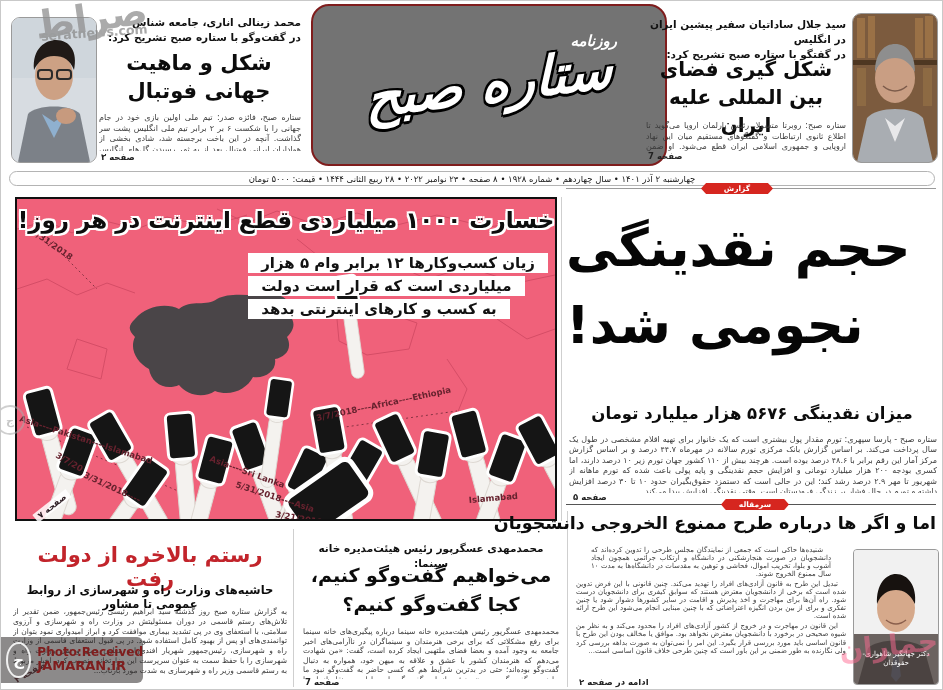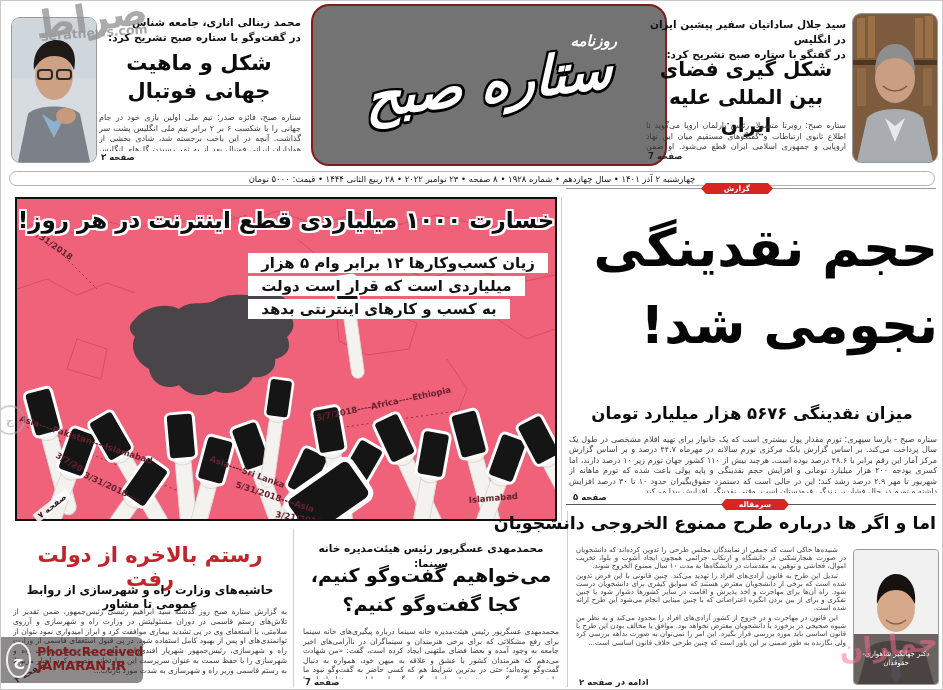--- a/index.html
+++ b/index.html
@@ -37,21 +37,21 @@
   #infog{left:14px;top:196px;width:542px;height:324px;background:#f0617a;border:2px solid #101010;box-sizing:border-box;}
   #infog svg.scene{position:absolute;left:0;top:0;z-index:1;}
   #infog .bigtitle{position:absolute;top:8px;left:0;right:0;z-index:3;text-align:center;
       font-size:23px;font-weight:bold;color:#0d0d0d;white-space:nowrap;
       text-shadow:-2px -2px 0 #fff,2px -2px 0 #fff,-2px 2px 0 #fff,2px 2px 0 #fff,0 -2px 0 #fff,0 2px 0 #fff,-2px 0 0 #fff,2px 0 0 #fff;}
   #infog .notes{position:absolute;top:54px;right:7px;z-index:2;display:flex;flex-direction:column;align-items:flex-end;gap:3px;}
   #infog .notes div{background:#fff;color:#121212;font-size:15px;font-weight:bold;padding:1px 13px;white-space:nowrap;}
   #infog .pg7{position:absolute;left:14px;bottom:8px;z-index:3;transform:rotate(-38deg);
       background:rgba(255,255,255,.85);color:#2c1c22;font-size:8.5px;font-weight:bold;padding:0 4px;}
   
-  #lead-title{left:565px;top:198px;width:372px;text-align:right;font-weight:bold;color:#060606;
+  #lead-title{left:565px;top:198px;width:372px;text-align:left;font-weight:bold;color:#060606;
       font-size:52px;line-height:1.9;letter-spacing:-1px;white-space:nowrap;}
   #lead-sub{left:565px;top:403px;width:372px;text-align:center;font-weight:bold;font-size:16.5px;color:#0c0c0c;}
   
   #wm-serat{left:6px;top:0;z-index:40;opacity:.75;pointer-events:none;}
   #wm-serat .big{font-size:38px;font-weight:bold;color:#8f8f8f;transform:rotate(-8deg);line-height:1;}
   #wm-serat .url{font-size:12.5px;font-weight:bold;color:#8a8a8a;margin-top:-14px;margin-left:34px;transform:rotate(-4deg);}
   #wm-bar{left:0;top:636px;width:142px;height:46px;background:rgba(45,42,42,0.55);z-index:40;
       display:flex;align-items:center;gap:6px;border-radius:0 6px 6px 0;}
   #wm-bar .logo{width:32px;height:32px;border-radius:50%;border:2px solid #f0f0f0;margin-left:5px;
       color:#fff;font-size:15px;font-weight:bold;display:flex;align-items:center;justify-content:center;}
@@ -286,21 +286,21 @@
   <div class="abs rtl kicker" style="left:300px;top:540px;width:260px;text-align:center;">محمدمهدی عسگرپور رئیس هیئت‌مدیره خانه سینما:</div>
   <div class="abs rtl headline" style="left:300px;top:560px;width:260px;font-size:19px;line-height:1.5;">
     <div>می‌خواهیم گفت‌وگو کنیم،</div>
     <div>کجا گفت‌وگو کنیم؟</div>
   </div>
   <div class="abs rtl bodytxt" style="left:302px;top:626px;width:256px;height:52px;overflow:hidden;font-size:7.5px;line-height:1.27;">محمدمهدی عسگرپور رئیس هیئت‌مدیره خانه سینما درباره پیگیری‌های خانه سینما برای رفع مشکلاتی که برای برخی هنرمندان و سینماگران در ناآرامی‌های اخیر جامعه به وجود آمده و بعضا فضای ملتهبی ایجاد کرده است، گفت: «من شهادت می‌دهم که هنرمندان کشور با عشق و علاقه به میهن خود، همواره به دنبال گفت‌وگو بوده‌اند؛ حتی در بدترین شرایط هم که کسی حاضر به گفت‌وگو نبود ما حاضر به گفت‌وگو بودیم.» بخشی از این گفت‌وگو را در ادامه به نقل از ایسنا می‌خوانید:</div>
   <div class="abs rtl pagemark" style="left:304px;top:676px;">صفحه 7</div>
 
   <div class="abs rtl headline" style="left:575px;top:512px;width:360px;font-size:17.5px;white-space:nowrap;">اما و اگر ها درباره طرح ممنوع الخروجی دانشجویان</div>
   <div class="abs rtl" style="left:575px;top:545px;width:270px;height:128px;overflow:hidden;">
-    <p class="bodytxt" style="margin:0 0 2px;font-size:7px;line-height:1.15;text-indent:8px;">شنیده‌ها حاکی است که جمعی از نمایندگان مجلس طرحی را تدوین کرده‌اند که دانشجویان در صورت هنجارشکنی در دانشگاه و ارتکاب جرائمی همچون ایجاد آشوب و بلوا، تخریب اموال، فحاشی و توهین به مقدسات در دانشگاه‌ها به مدت ۱۰ سال ممنوع الخروج شوند.</p>
+    <p class="bodytxt" style="margin:0 15px 2px;font-size:7px;line-height:1.15;text-indent:8px;">شنیده‌ها حاکی است که جمعی از نمایندگان مجلس طرحی را تدوین کرده‌اند که دانشجویان در صورت هنجارشکنی در دانشگاه و ارتکاب جرائمی همچون ایجاد آشوب و بلوا، تخریب اموال، فحاشی و توهین به مقدسات در دانشگاه‌ها به مدت ۱۰ سال ممنوع الخروج شوند.</p>
     <p class="bodytxt" style="margin:0 0 2px;font-size:7px;line-height:1.15;text-indent:8px;">تبدیل این طرح به قانون آزادی‌های افراد را تهدید می‌کند. چنین قانونی با این فرض تدوین شده است که برخی از دانشجویان معترض هستند که سوابق کیفری برای دانشجویان درست شود. راه آن‌ها برای مهاجرت و اخذ پذیرش و اقامت در سایر کشورها دشوار شود یا چنین تفکری و برای از بین بردن انگیزه اعتراضاتی که با چنین مبنایی انجام می‌شود این طرح ارائه شده است.</p>
     <p class="bodytxt" style="margin:0;font-size:7px;line-height:1.15;text-indent:8px;">این قانون در مهاجرت و در خروج از کشور آزادی‌های افراد را محدود می‌کند و به نظر من شیوه صحیحی در برخورد با دانشجویان معترض نخواهد بود. موافق یا مخالف بودن این طرح با قانون اساسی باید مورد بررسی قرار بگیرد. این امر را نمی‌توان به صورت بداهه بررسی کرد ولی نگارنده به طور ضمنی بر این باور است که چنین طرحی خلاف قانون اساسی است...</p>
   </div>
   <div class="abs photo" style="left:852px;top:548px;width:84px;height:134px;border-radius:4px;">
     <svg width="84" height="134" viewBox="0 0 84 134">
       <rect width="84" height="134" fill="#f1f1f1"></rect>
       <path d="M4,134 L14,98 C24,88 60,88 70,98 L80,134 Z" fill="#1b1d21"></path>
       <path d="M30,98 L42,126 L54,98 L42,106 Z" fill="#fdfdfd"></path>
       <path d="M40,104 L44,104 L47,126 L42,132 L37,126 Z" fill="#3c5f9e"></path>
       <ellipse cx="42" cy="58" rx="19" ry="24" fill="#d6a98b"></ellipse>

